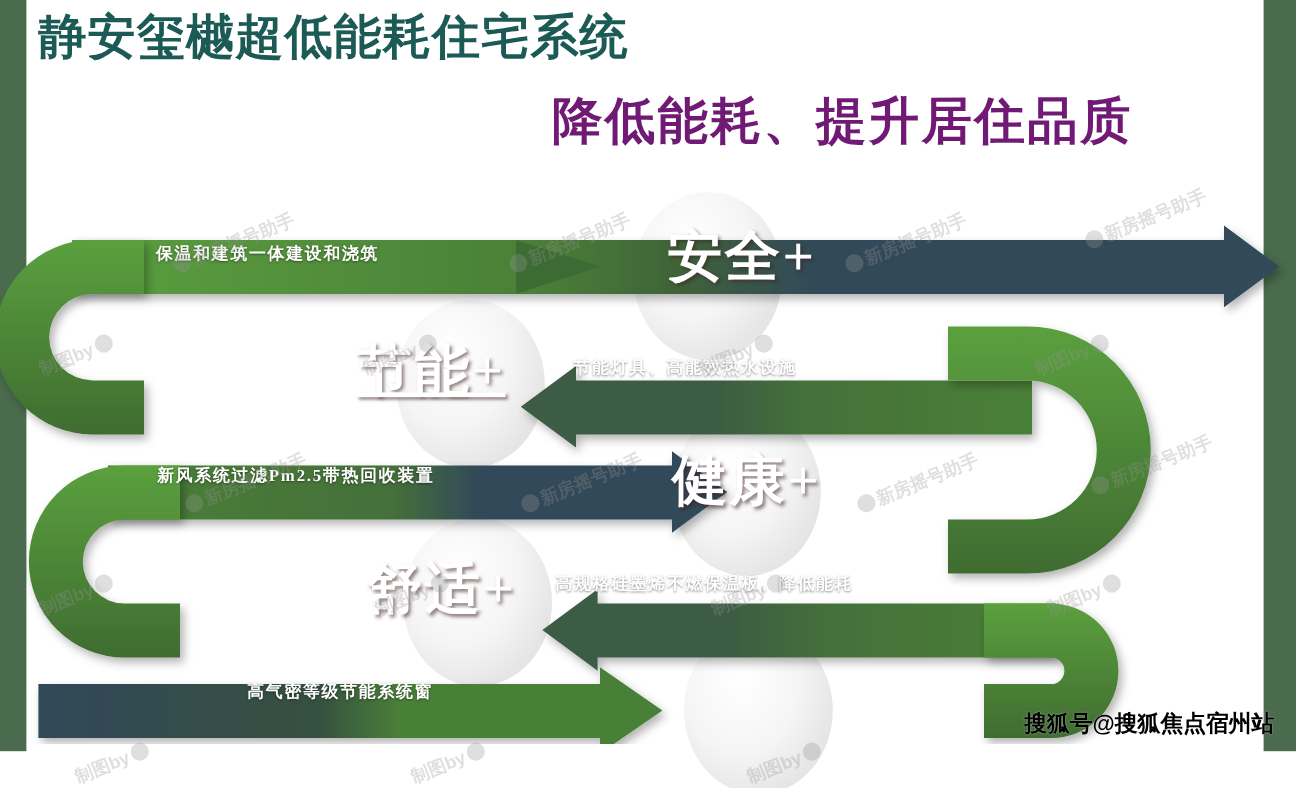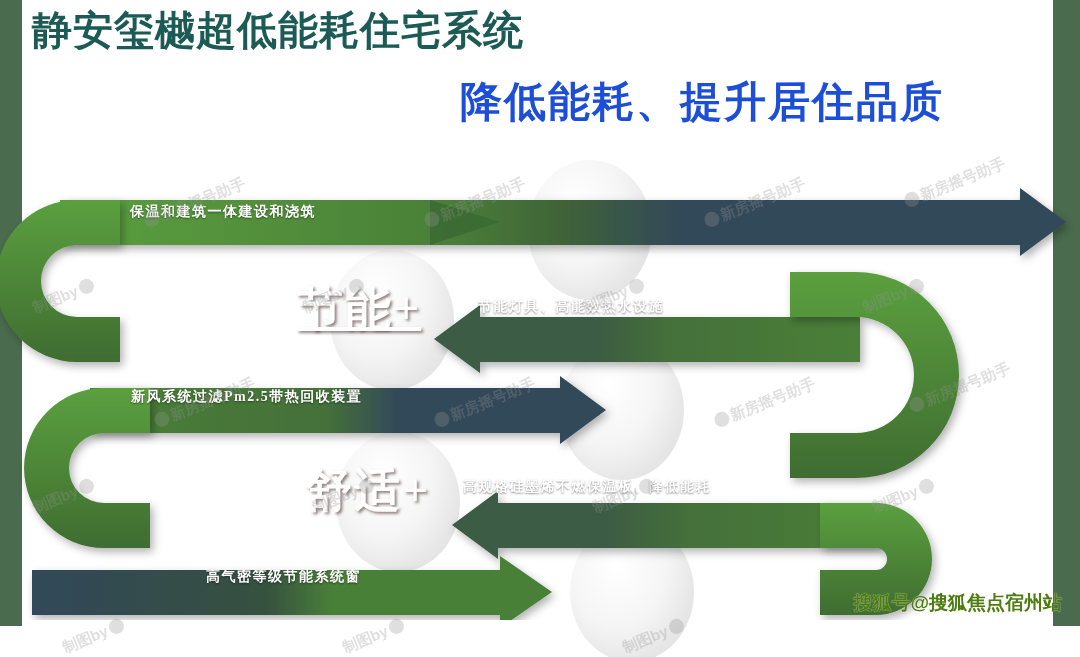--- a/index.html
+++ b/index.html
@@ -19,21 +19,21 @@
   
   .title{
     position:absolute;left:32px;top:8px;
     font-size:40px;line-height:1.15;font-weight:bold;
     color:#1b5a55;letter-spacing:1px;white-space:nowrap;
     font-family:"Liberation Serif","DejaVu Serif",serif;
   }
   .subtitle{
     position:absolute;left:460px;top:78px;
     font-size:42px;line-height:1.15;font-weight:bold;
-    color:#1d4ed8;letter-spacing:2px;white-space:nowrap;
+    color:#701a75;letter-spacing:2px;white-space:nowrap;
     font-family:"Liberation Serif","DejaVu Serif",serif;
   }
 
   
   #serp{position:absolute;left:0;top:150px;width:1080px;height:470px;}
 
   
   .desc{
     position:absolute;color:#ffffff;font-weight:bold;
     font-size:14px;letter-spacing:1.5px;white-space:nowrap;
@@ -60,21 +60,21 @@
     font-size:15px;font-weight:bold;white-space:nowrap;
     transform:rotate(-22deg);transform-origin:left top;
     font-family:"Liberation Sans",sans-serif;
   }
   .wm .dot{
     display:inline-block;width:15px;height:15px;border-radius:50%;
     background:rgba(150,150,150,.30);vertical-align:-2px;margin:0 2px;
   }
   .sohu{
     position:absolute;right:18px;bottom:10px;
-    color:#4d7c0f;font-size:19px;font-weight:bold;white-space:nowrap;
+    color:#000000;font-size:19px;font-weight:bold;white-space:nowrap;
     font-family:"Liberation Sans",sans-serif;
     text-shadow:0 0 1px rgba(255,255,255,.9);
   }
 </style>
 </head>
 <body>
 
 <div id="stage">
 
   <div class="band left"></div>
@@ -192,25 +192,27 @@
                A 11,11 0 0 0 876,398
                L 820,398 Z" fill="url(#gGreenV)"></path>
     </g>
 
     <g filter="url(#sh)">
       <path d="M 32,420 L 500,420 L 500,406 L 552,442 L 500,478 L 500,465 L 32,465 Z" fill="url(#gRow5)"></path>
     </g>
   </svg>
 
   <div class="desc" style="left:130px;top:203px;">保温和建筑一体建设和浇筑</div>
+  <div class="keyword" style="left:556px;top:183px;">安全+</div>
 
   <div class="desc" style="left:478px;top:298px;">节能灯具、高能效热水设施</div>
   <div class="keyword" style="left:297px;top:278px;text-decoration:underline;">节能+</div>
 
   <div class="desc" style="left:131px;top:388px;">新风系统过滤Pm2.5带热回收装置</div>
+  <div class="keyword" style="left:560px;top:370px;">健康+</div>
 
   <div class="desc" style="left:463px;top:478px;">高规格硅墨烯不燃保温板、降低能耗</div>
   <div class="keyword" style="left:306px;top:460px;text-align:center;">舒适+</div>
 
   <div class="desc" style="left:206px;top:568px;text-align:right;">高气密等级节能系统窗</div>
 
   <div class="wm" style="left:30px;top:300px;"><span>制图by</span><span class="dot"></span></div>
   <div class="wm" style="left:140px;top:215px;"><span class="dot"></span><span>新房摇号助手</span></div>
   <div class="wm" style="left:300px;top:300px;"><span>制图by</span><span class="dot"></span></div>
   <div class="wm" style="left:420px;top:215px;"><span class="dot"></span><span>新房摇号助手</span></div>

